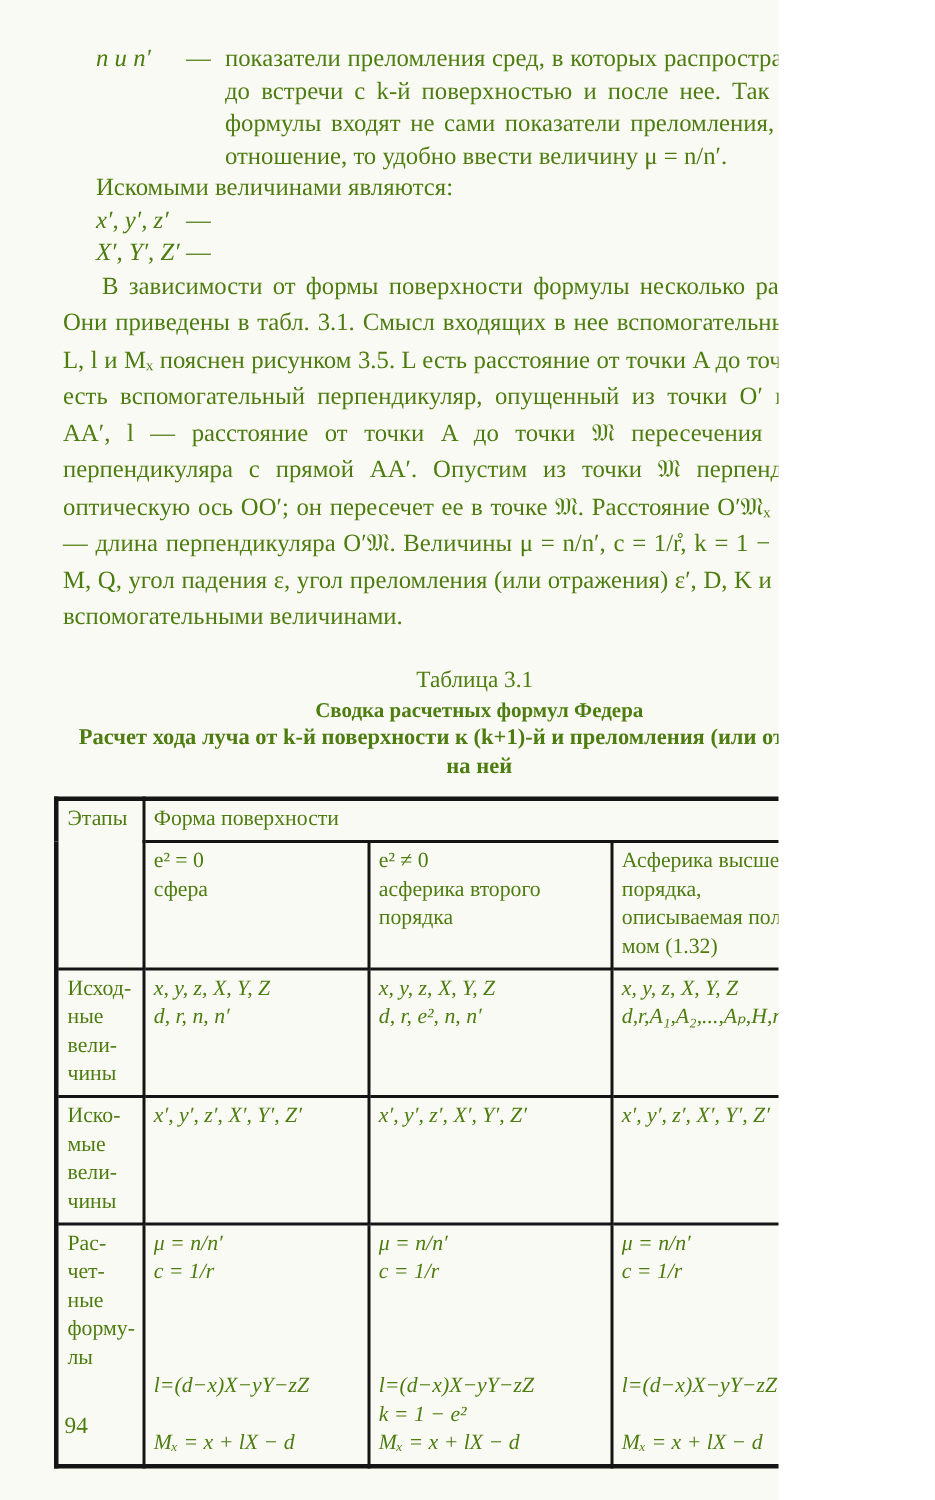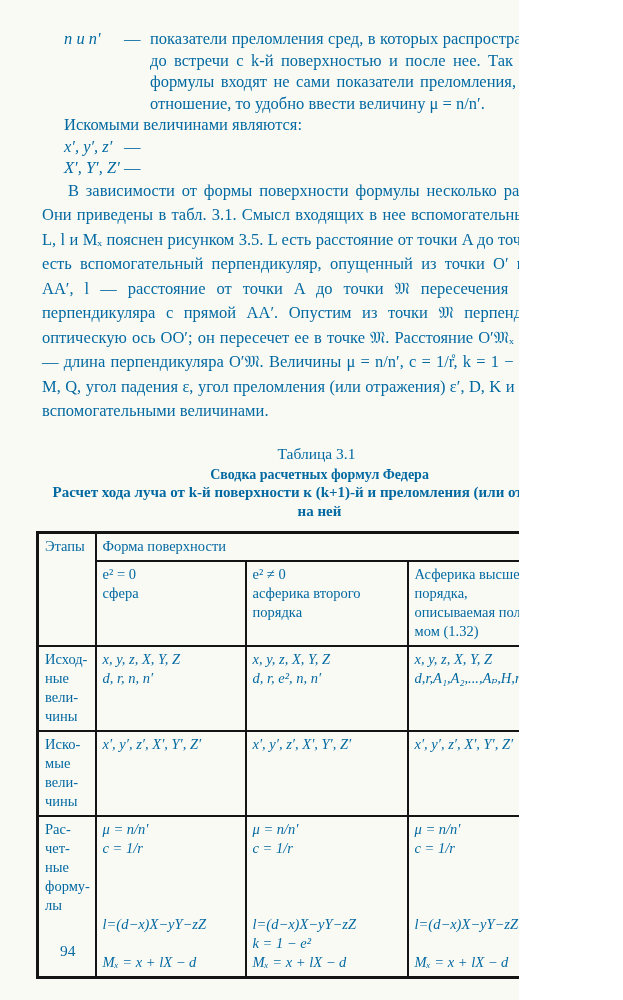--- a/index.html
+++ b/index.html
@@ -1,20 +1,20 @@
 <!DOCTYPE html>
 <html><head>
 <meta charset="utf-8">
 <style>
   html,body { margin:0; padding:0; }
   .page {
     position:relative;
     width:519px; height:1000px;
     background:#fafaf5;
-    color:#0369a1;
+    color:#4d7c0f;
     font-family:"Liberation Serif","DejaVu Serif",serif;
     overflow:hidden;
     box-sizing:border-box;
   }
   .content {
     position:absolute;
     left:42px; top:28px;
     width:555px;
   }
   .body-text { font-size:16.5px; line-height:21.5px; text-align:justify; }
@@ -51,21 +51,21 @@
   th.stage-header { vertical-align:top; }
   td.stage-cell { font-style:normal; }
   td.math, th.sub-col .math-inline { font-style:italic; }
   td.math { font-style:italic;border-radius:13px; }
   th.sub-col { height:58px; }
   tr.row-initial td { height:60px; }
   tr.row-sought td { height:62px; }
   tr.row-calc td { height:146px; }
   .page-number {
     position:absolute;
-    left:60px; top:942px;
+    left:43px; top:942px;
     font-size:15.5px;
   }
 </style>
 </head>
 <body>
 
 <div class="page">
   <div class="content">
 
     <div class="body-text">

